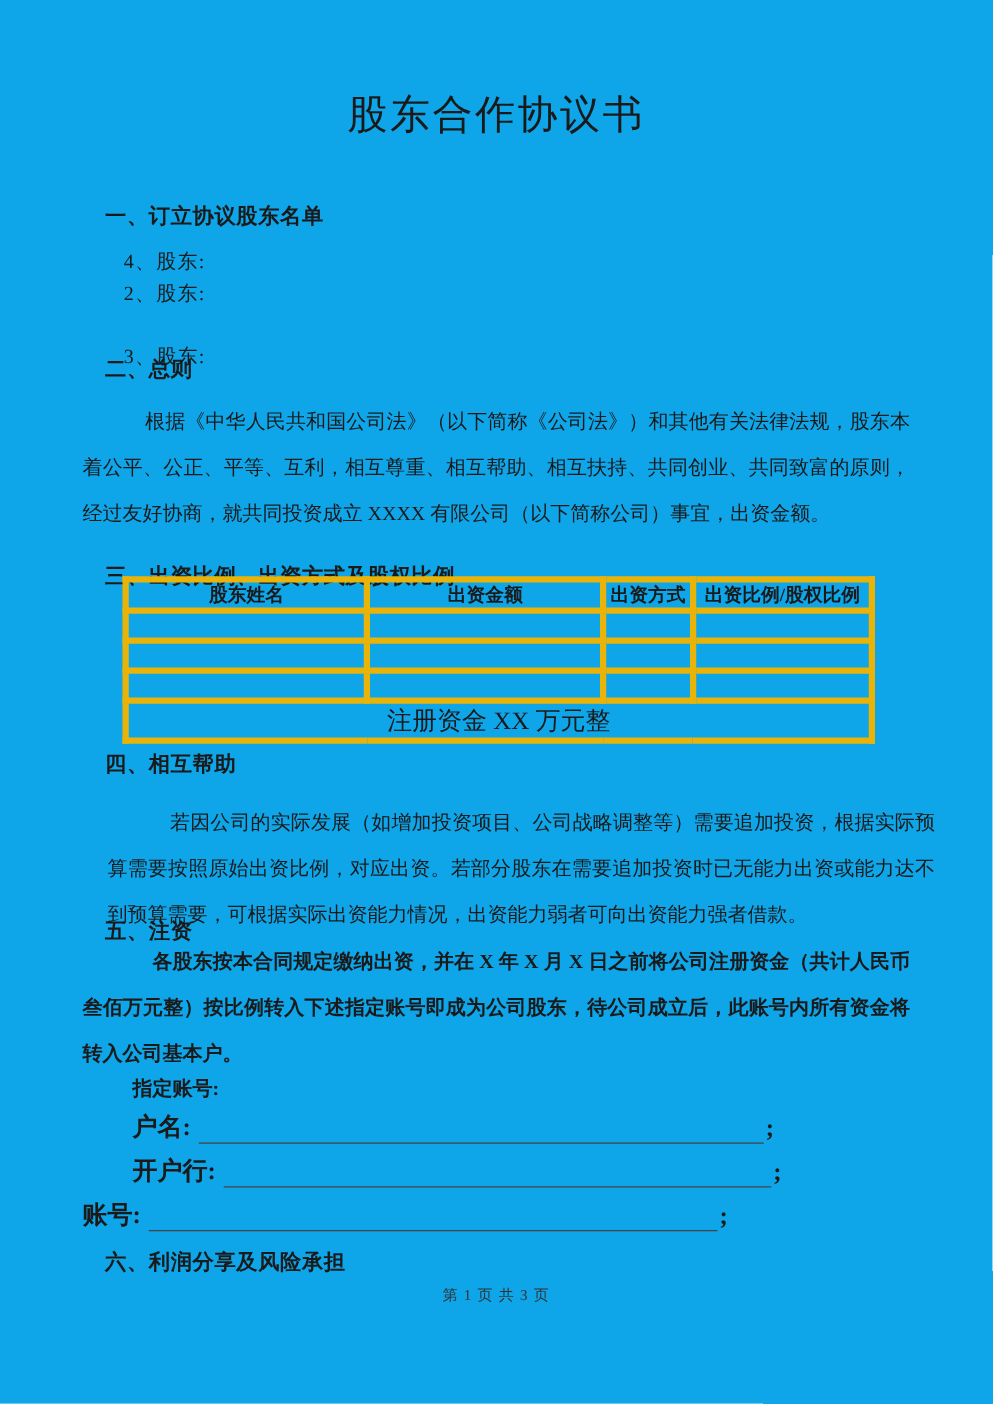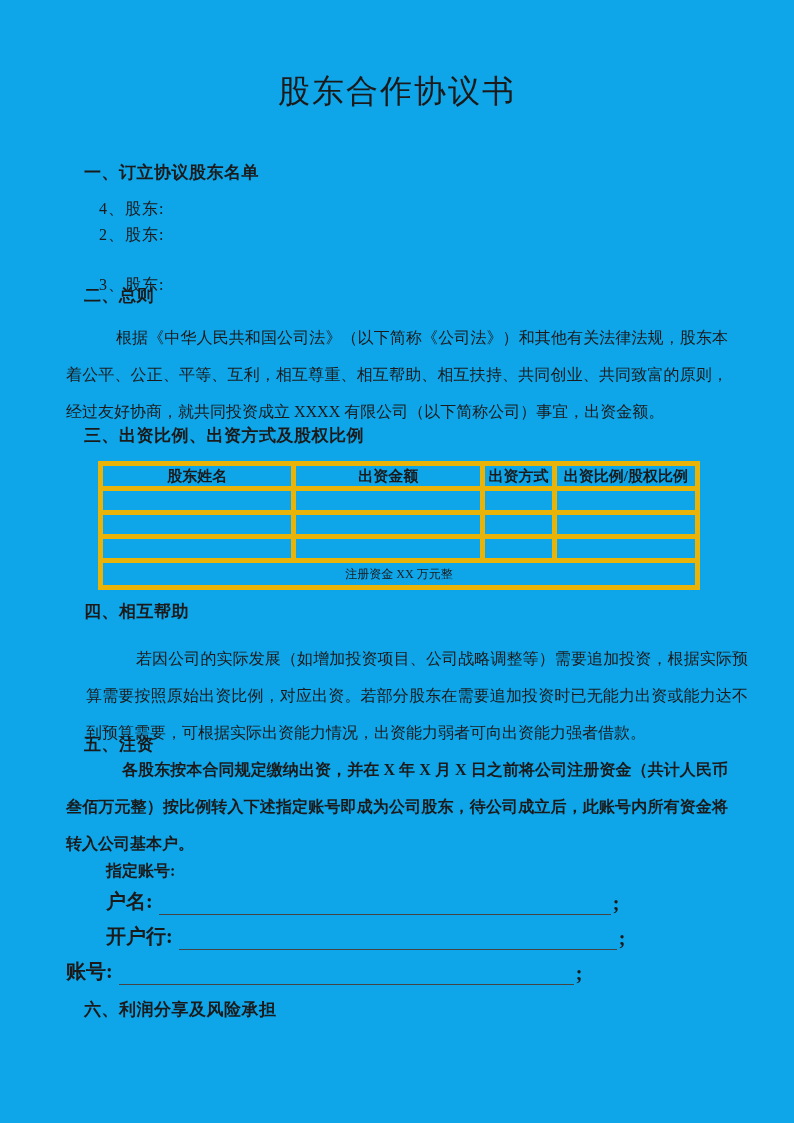--- a/index.html
+++ b/index.html
@@ -17,21 +17,21 @@
     text-align:center;
     font-size:32px; font-weight:400; letter-spacing:2px;
   }
   .sec-heading {
     position:absolute; left:84px;
     font-size:17px; font-weight:700; letter-spacing:0.5px;
     white-space:nowrap;
   }
   .h-s1 { top:161px; }
   .h-s2 { top:284px; }
-  .h-s3 { top:424px; }
+  .h-s3 { top:449px; }
   .h-s4 { top:600px; }
   .h-s5 { top:733px; }
   .h-s6 { top:998px; }
   .list-item {
     position:absolute; left:99px;
     font-size:16px; letter-spacing:1px;
   }
   .li-1 { top:199px; }
   .li-2 { top:225px; }
   .li-3 { top:275px; }
@@ -47,21 +47,21 @@
     position:absolute; top:461px; left:98px;
     width:602px; border-collapse:collapse;
     table-layout:fixed;
   }
   .inv-table th, .inv-table td {
     border:5px solid #eab308;
     padding:0; text-align:center; vertical-align:middle;
   }
   .inv-table th { height:25px; font-size:15px; font-weight:700; }
   .inv-table td.cell { height:24px; }
-  .inv-table td.tfoot-cell { height:27px; font-size:12px; font-weight:400;margin-top:32px; }
+  .inv-table td.tfoot-cell { height:27px; font-size:20px; font-weight:400;margin-top:32px; }
   .col-1 { width:32.4%; } .col-2 { width:31.6%; }
   .col-3 { width:12%; }   .col-4 { width:24%; }
   .account-label {
     position:absolute; top:861px; left:106px;
     font-size:16px; font-weight:700;
   }
   .field-row {
     position:absolute;
     display:flex; align-items:flex-end;
     font-size:20px; font-weight:700;
@@ -160,14 +160,15 @@
   </div>
 
   <div class="field-row f-3">
     <span class="field-label">账号:</span>
     <span class="blank-line bl-3"></span>
     <span class="field-suffix">;</span>
   </div>
 
   <div class="sec-heading h-s6">六、利润分享及风险承担</div>
 
+  <div class="page-footer">第 1 页 共 3 页</div>
 
 </div>
 
 </body></html>

